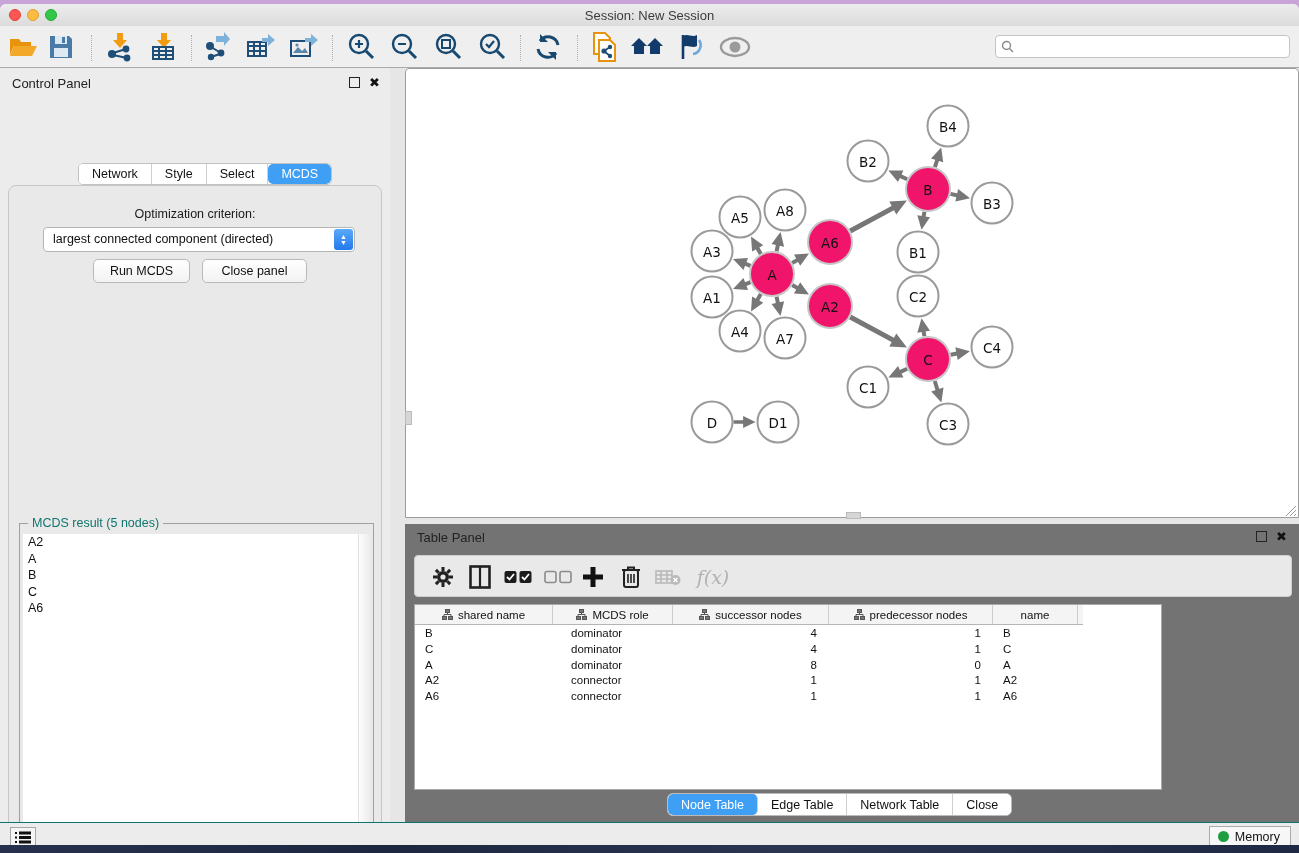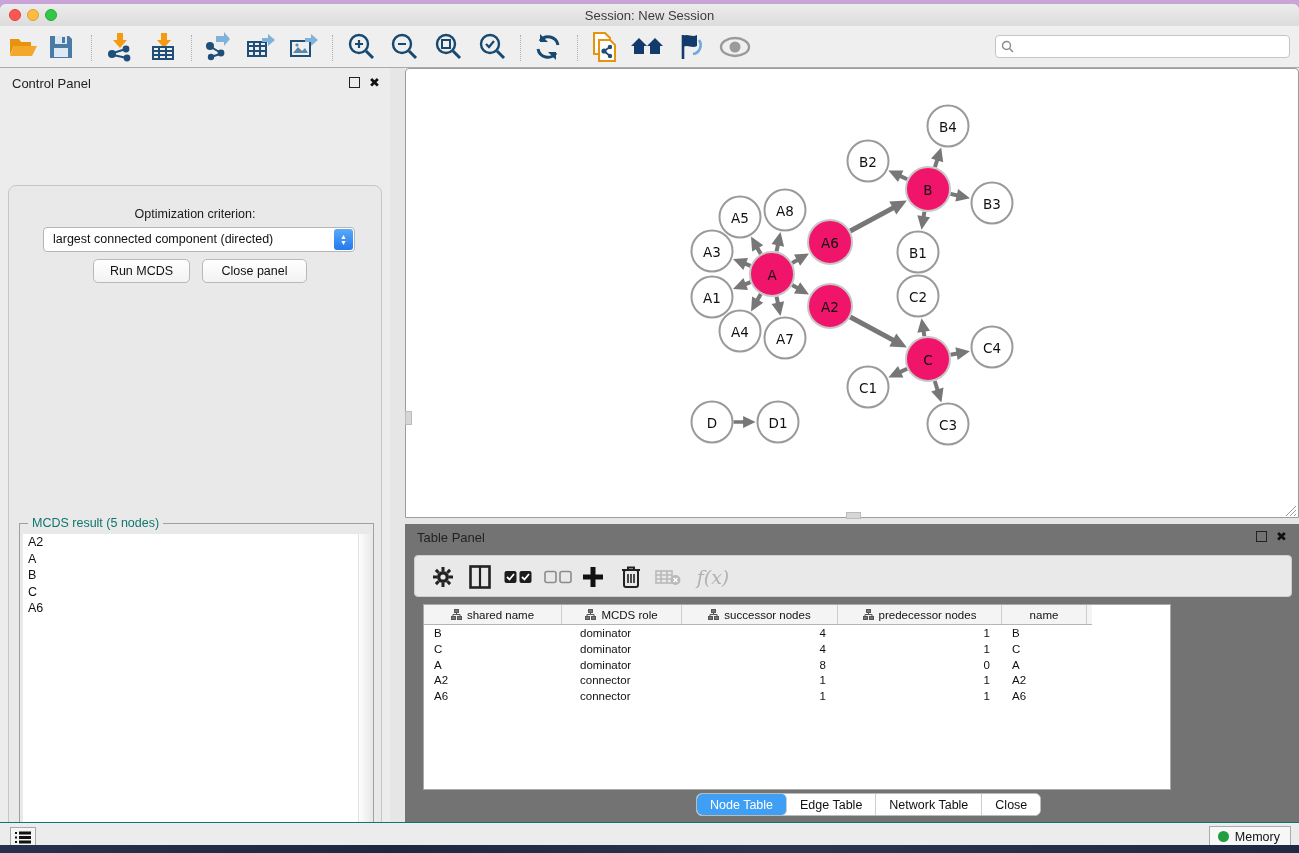--- a/index.html
+++ b/index.html
@@ -87,31 +87,31 @@
     background:#d6d6d6; border:1px solid #bbb; }
   .nub-bottom { position:absolute; left:440px; bottom:-2px; width:15px; height:7px;
     background:#d6d6d6; border:1px solid #bbb; }
 
   
   #table-panel { position:absolute; left:405px; top:520px; width:894px; height:298px; background:#737373; }
   #tp-toolbar { position:absolute; left:9px; top:31px; width:878px; height:42px;
     background:#e9e9e9; border:1px solid #cfcfcf; border-radius:4px; }
   .tp-icon { position:absolute; top:6px; width:30px; height:30px; display:flex;
     align-items:center; justify-content:center; }
-  #node-table { position:absolute; left:18px; top:80px; width:748px; height:186px;
+  #node-table { position:absolute; left:9px; top:80px; width:748px; height:186px;
     background:#fff; border:1px solid #a9a9a9;padding-left:37px; }
   #nt-header { position:absolute; left:0; top:0; width:672px; height:20px;
     background:#f4f4f4; border-bottom:1px solid #b5b5b5; display:flex; }
   .nt-hcell { height:100%; display:flex; align-items:center; justify-content:center; gap:5px;
     border-right:1px solid #cdcdcd; font-size:11.5px; color:#111; }
   #nt-rows { position:absolute; left:0; top:21px; width:100%; }
   .nt-row { display:flex; height:15.8px; font-size:11.5px; color:#111; }
   .nt-cell { overflow:hidden; white-space:nowrap; line-height:15.8px; }
   #tp-tabs { position:absolute; left:262px; top:269px; height:23px; display:flex;
-    border:1px solid #bbb; border-radius:6px; overflow:hidden; background:#fff;margin-left:29px; }
+    border:1px solid #bbb; border-radius:6px; overflow:hidden; background:#fff; }
 
   
   #status-bar { position:absolute; left:0; top:818px; width:1299px; height:27px;
     background:#ececec; border-top:1px solid #0f766e; }
   #list-btn { position:absolute; left:10px; top:4px; width:26px; height:20px;
     background:#f5f5f5; border:1px solid #a8a8a8; display:flex; align-items:center; justify-content:center; }
   #memory-btn { position:absolute; right:8px; top:3px; height:21px; padding:0 10px 0 8px;
     background:#f7f7f7; border:1px solid #ababab; display:flex; align-items:center; gap:6px;
     font-size:12.5px; color:#111; }
   #memory-dot { width:11px; height:11px; border-radius:50%; background:#1e9e3e; }
@@ -267,20 +267,26 @@
           </svg>
       </div>
     </div>
 
     <div id="control-panel">
       <div class="panel-head" style="left:12px;top:8px">Control Panel</div>
       <div class="panel-btns" style="right:10px;top:9px">
         <div class="float-box"></div>
         <div class="close-x">✖</div>
       </div>
+      <div id="cp-tabs">
+          <div class="seg-tab">Network</div>
+          <div class="seg-tab">Style</div>
+          <div class="seg-tab">Select</div>
+          <div class="seg-tab sel">MCDS</div>
+        </div>
       <div id="cp-body">
         <div id="criterion-select">
           <span>largest connected component (directed)</span>
           <span class="stepper">
               <span>▲</span>
               <span>▼</span>
             </span>
         </div>
         <div id="opt-label">Optimization criterion:</div>
         <div class="mac-btn" style="left:84px;top:73px;width:97px">Run MCDS</div>

